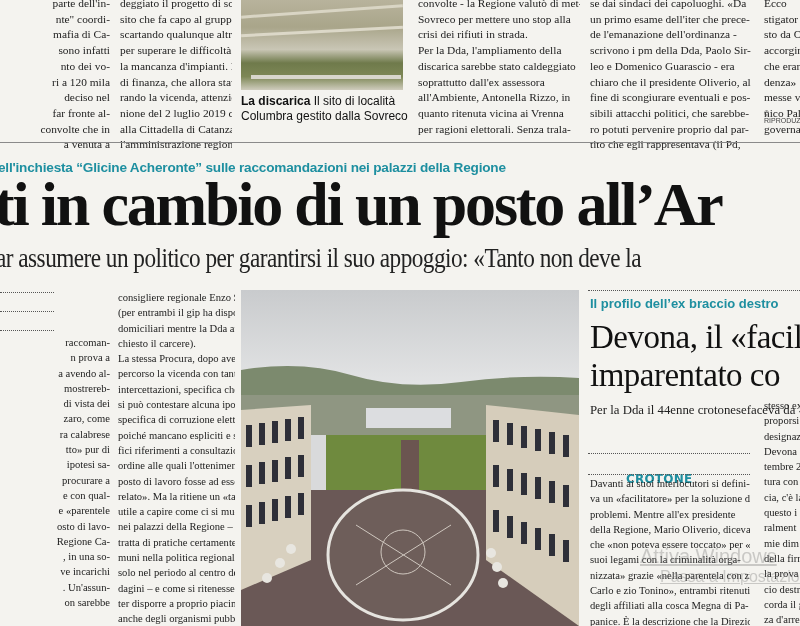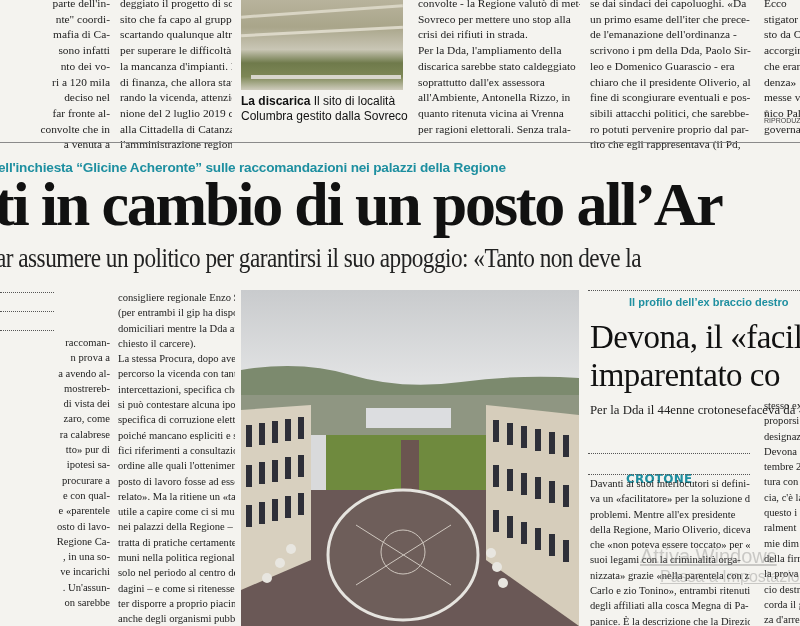--- a/index.html
+++ b/index.html
@@ -13,21 +13,21 @@
   .col .line { white-space: nowrap; overflow: hidden; display: block; }
   .teal { color: #1e8fa0; }
   .rule-top { left: 0; top: 142px; width: 800px; height: 1px; background: #8a8a8a; }
   .kicker { left: -2px; top: 160px; font-size: 13.6px; font-weight: bold; letter-spacing: -0.2px; white-space: nowrap; font-family: "Liberation Sans", sans-serif; }
   .headline { left: -6px; top: 168px; font-size: 62px; font-weight: bold; letter-spacing: -2.2px; white-space: nowrap; line-height: 72px; color: #111; }
   .subhead { left: -4px; top: 243px; font-size: 27px; letter-spacing: -0.6px; white-space: nowrap; color: #222; transform: scaleX(0.86); transform-origin: left; }
   .photo { background: #9a9a98; overflow: hidden; }
   .dotted { height: 0; border-top: 1.5px dotted #555; }
   .caption { font-size: 12px; line-height: 14.5px; font-family: "Liberation Sans", sans-serif; color: #111; }
   .right-title { left: 590px; top: 318px; font-size: 33px; line-height: 38px; white-space: nowrap; color: #111; letter-spacing: -0.5px; }
-  .right-kicker { left: 590px; top: 296px; font-size: 11px; font-weight: bold; white-space: nowrap; font-family: "Liberation Sans", sans-serif; margin-left: 39px; }
+  .right-kicker { left: 590px; top: 296px; font-size: 13px; font-weight: bold; white-space: nowrap; font-family: "Liberation Sans", sans-serif; }
   .deck { left: 590px; top: 402px; font-size: 12.8px; line-height: 16px; color: #222; white-space: nowrap; }
   .section-label { left: 590px; top: 472px; font-size: 12px; font-weight: bold; color: #1e8fa0; font-family: "DejaVu Sans", sans-serif; letter-spacing: 0.2px; margin-left: 36px; }
   .narrow { font-size: 10.6px; line-height: 15.3px; }
   .copyright { font-size: 7px; color: #444; font-family: "Liberation Sans", sans-serif; }
   .watermark { color: rgba(120,120,120,0.35); font-family: "Liberation Sans", sans-serif; font-size: 20px; white-space: nowrap; text-decoration: underline; }
 </style>
 </head>
 <body>
 
 <div class="abs col" style="left:0;top:-4px;width:110px;text-align:right;" id="tc1">

